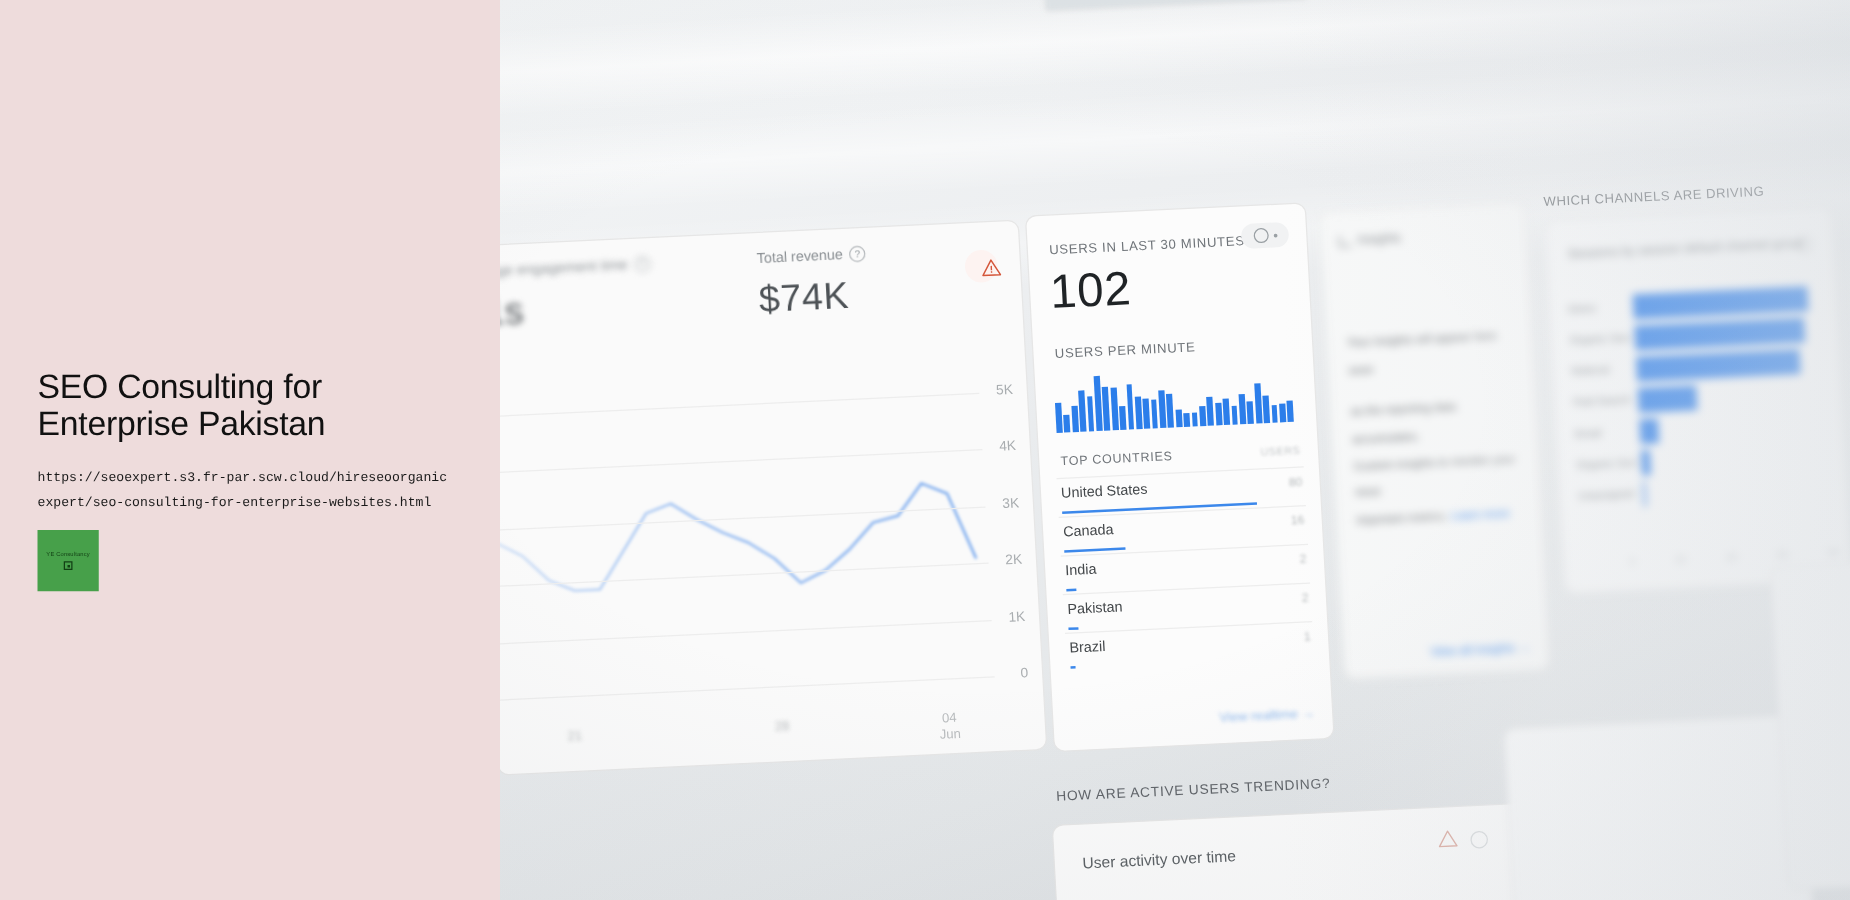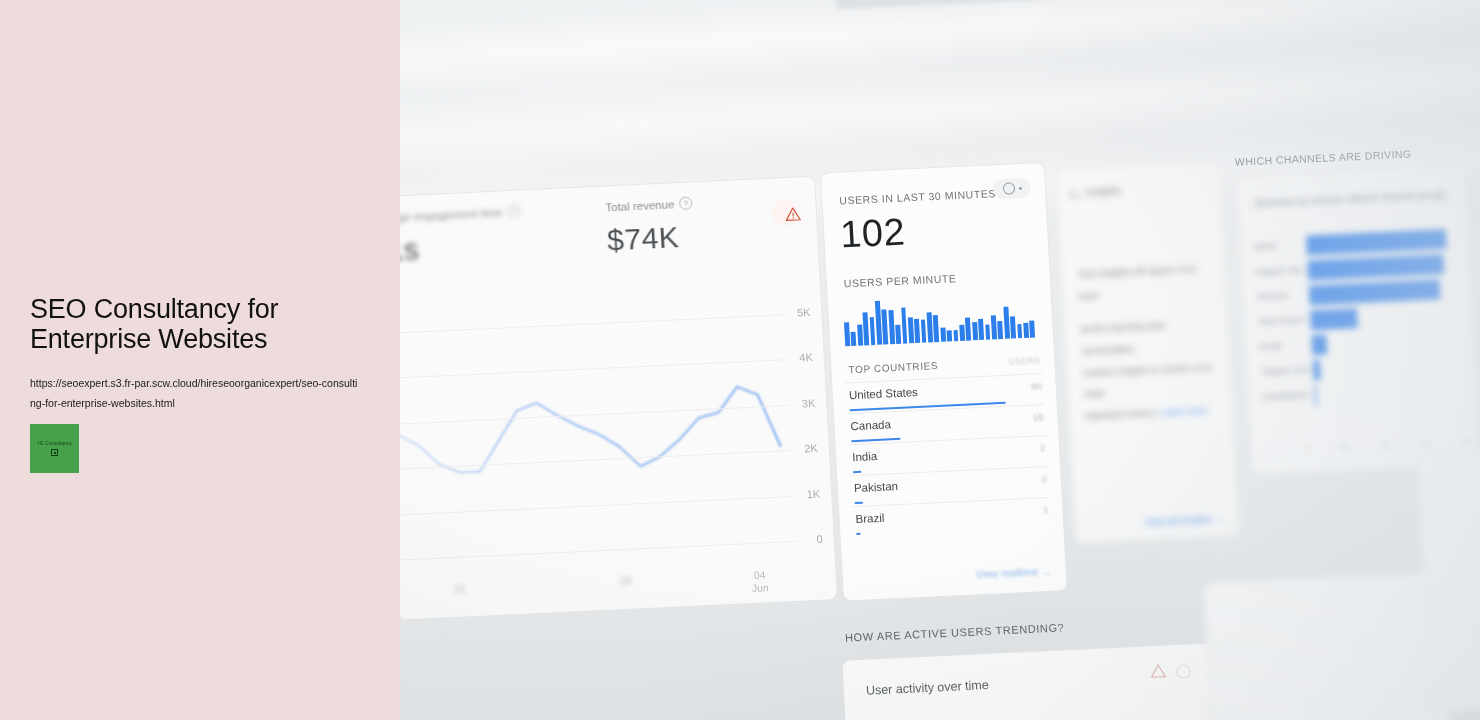--- a/index.html
+++ b/index.html
@@ -33,20 +33,21 @@
     letter-spacing: -0.2px;
   }
   .page-url {
     position: absolute;
     left: 30px; top: 373px;
     width: 332px;
     font-size: 10.5px;
     line-height: 1.95;
     color: #1a1a1a;
     word-break: break-all;
+    font-family: Liberation Mono, monospace;
   }
   .logo-box {
     position: absolute;
     left: 30px; top: 424px;
     width: 49px; height: 49px;
     background: #47a04a;
     display: flex;
     flex-direction: column;
     align-items: center;
     justify-content: center;
@@ -373,21 +374,21 @@
     position: absolute; inset: 0; pointer-events: none;
     background: radial-gradient(ellipse at 35% 45%, rgba(0,0,0,0) 40%, rgba(120,130,140,0.10) 100%);
   }
 </style>
 </head>
 <body>
 
 <div id="root">
 
   <div class="left-panel">
-    <div class="page-title">SEO Consultancy for Enterprise Websites</div>
+    <div class="page-title">SEO Consulting for Enterprise Pakistan</div>
     <div class="page-url">https://seoexpert.s3.fr-par.scw.cloud/hireseoorganicexpert/seo-consulting-for-enterprise-websites.html</div>
     <div class="logo-box">
       <div class="logo-text">YE Consultancy</div>
       <div class="logo-glyph"></div>
     </div>
   </div>
 
   <div class="photo">
     <div class="glare g1"></div>
     <div class="glare g2"></div>

